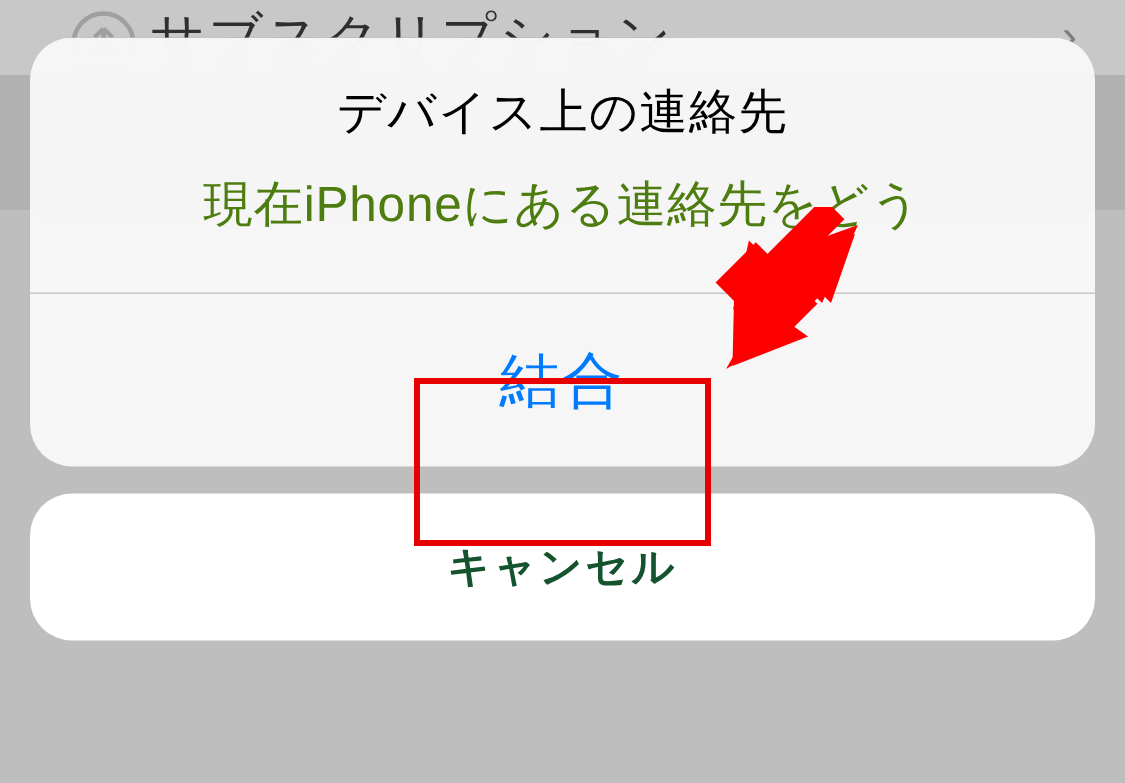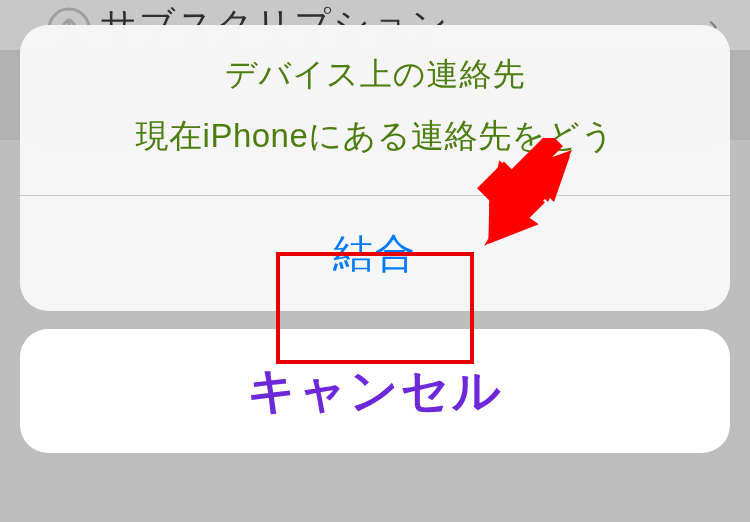--- a/index.html
+++ b/index.html
@@ -70,21 +70,21 @@
       border-radius: 28px;
       overflow: hidden;
       backdrop-filter: blur(10px);
     }
     .sheet-header {
       padding: 28px 30px 34px 30px;
       text-align: center;
     }
     .sheet-title {
       font-size: 32px;
-      color: #4d7c0f;
+      color: #000000;
       font-weight: 500;
       margin-bottom: 14px;
       letter-spacing: 1px;
     }
     .sheet-message {
       font-size: 33px;
       color: #4d7c0f;
       line-height: 1.5;
       letter-spacing: 0.5px;
     }
@@ -104,22 +104,22 @@
     }
     .cancel-group {
       margin-top: 18px;
       background: #ffffff;
       border-radius: 28px;
       overflow: hidden;
     }
     .cancel-button {
       padding: 30px 0;
       text-align: center;
-      font-size: 48px;
-      color: #6d28d9;
+      font-size: 28px;
+      color: #14532d;
       font-weight: 700;
       cursor: pointer;
       letter-spacing: 2px;
     }
     .highlight-box {
       position: absolute;
       top: 252px;
       left: 276px;
       width: 198px;
       height: 112px;

